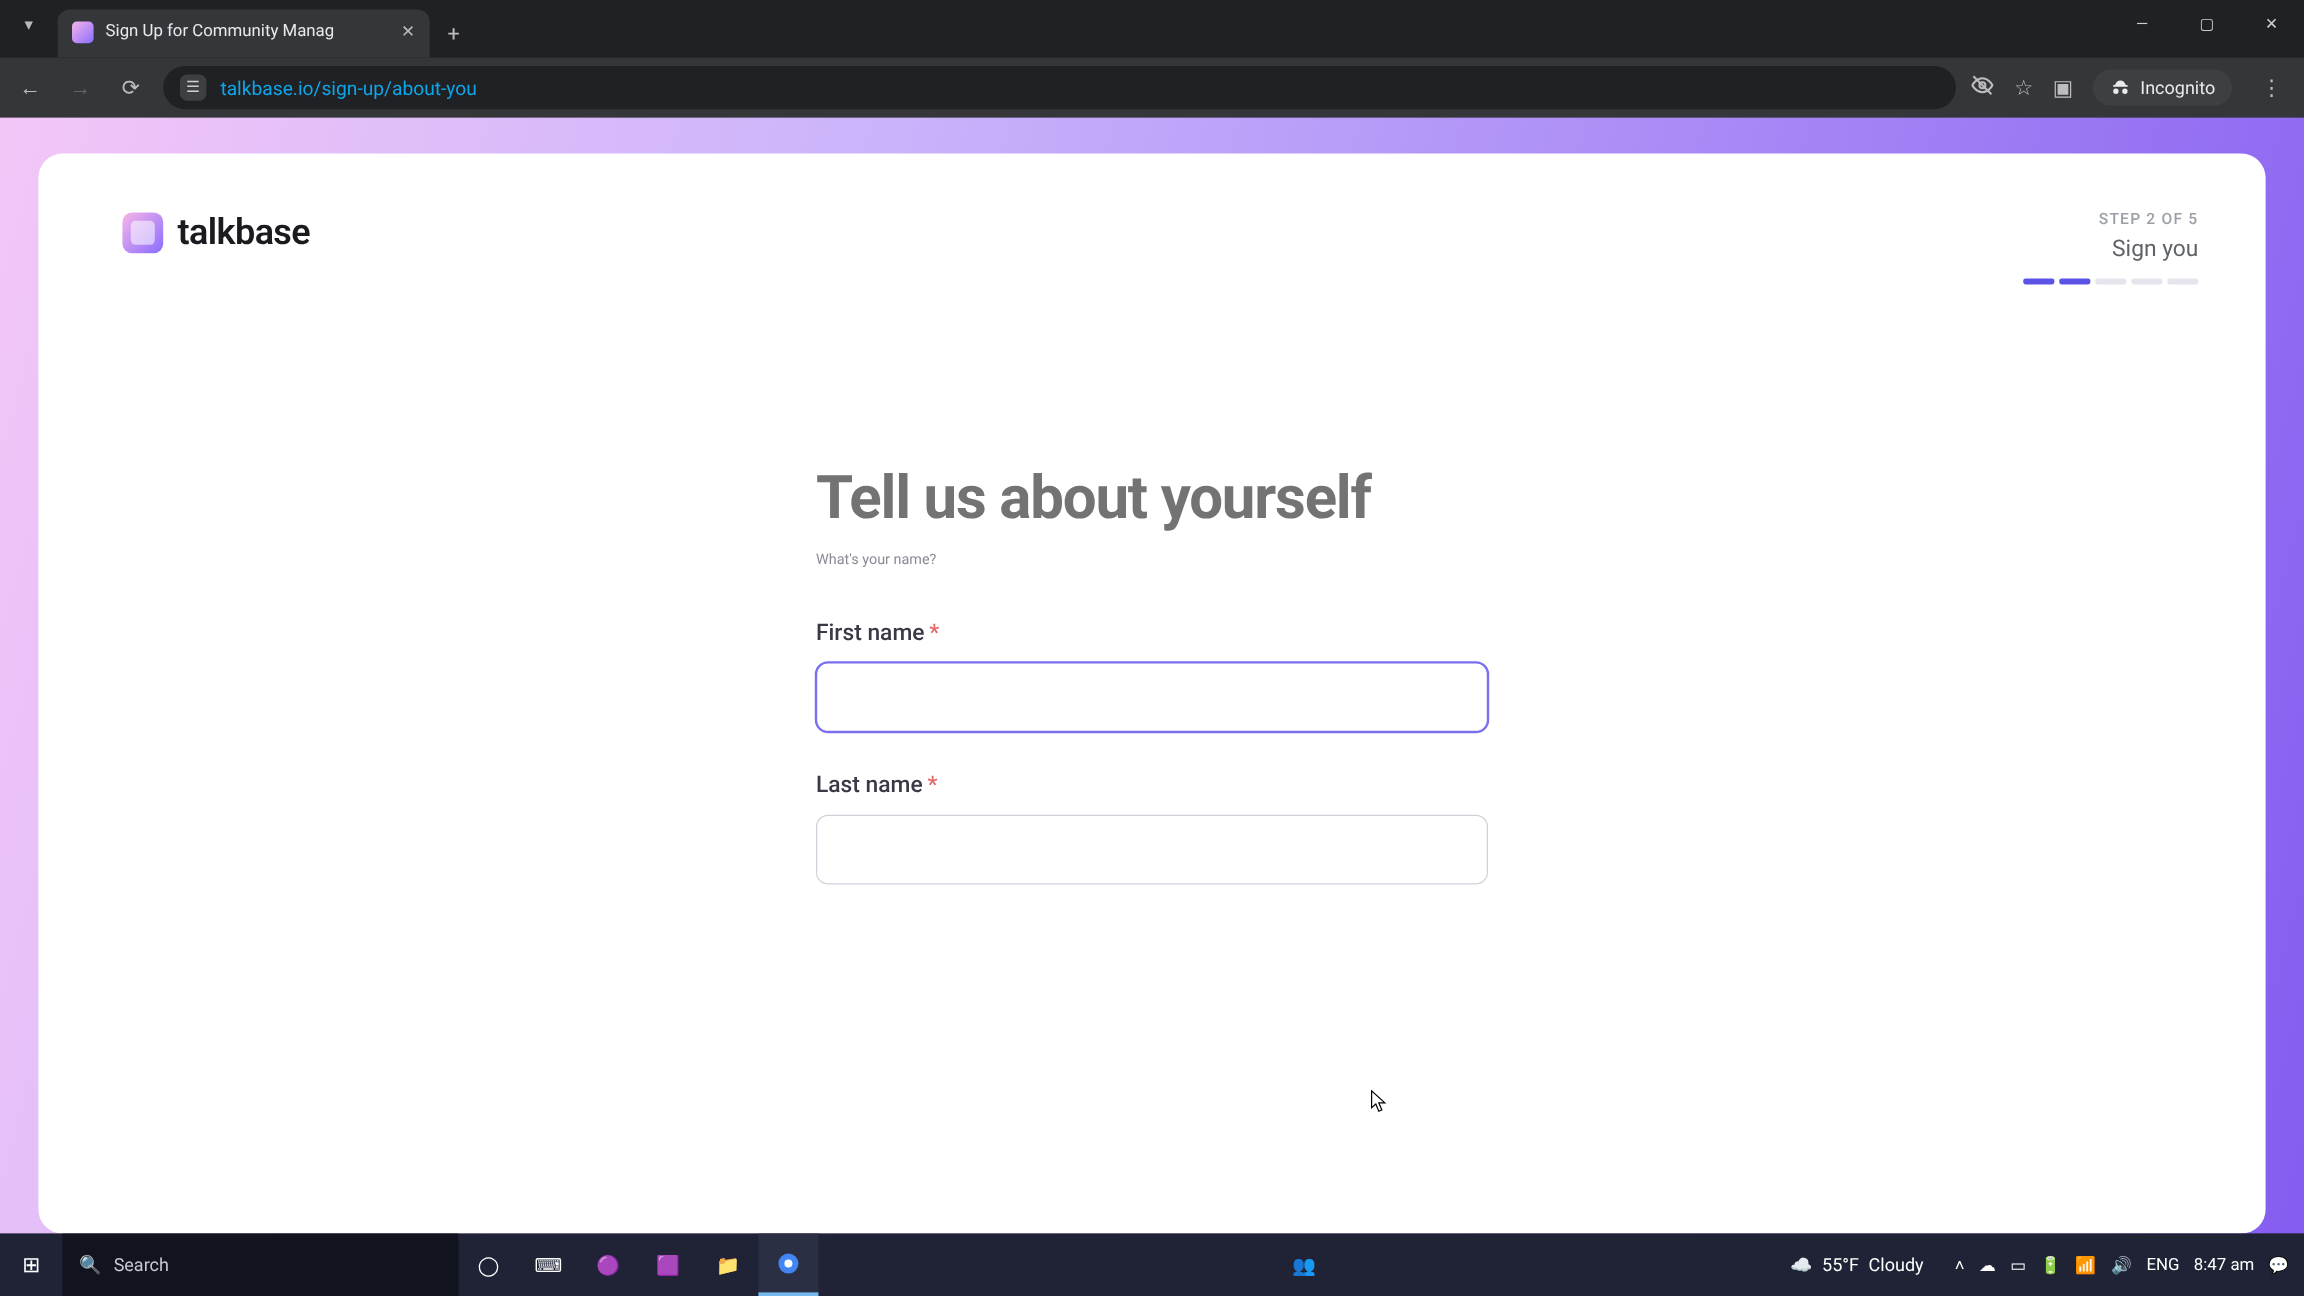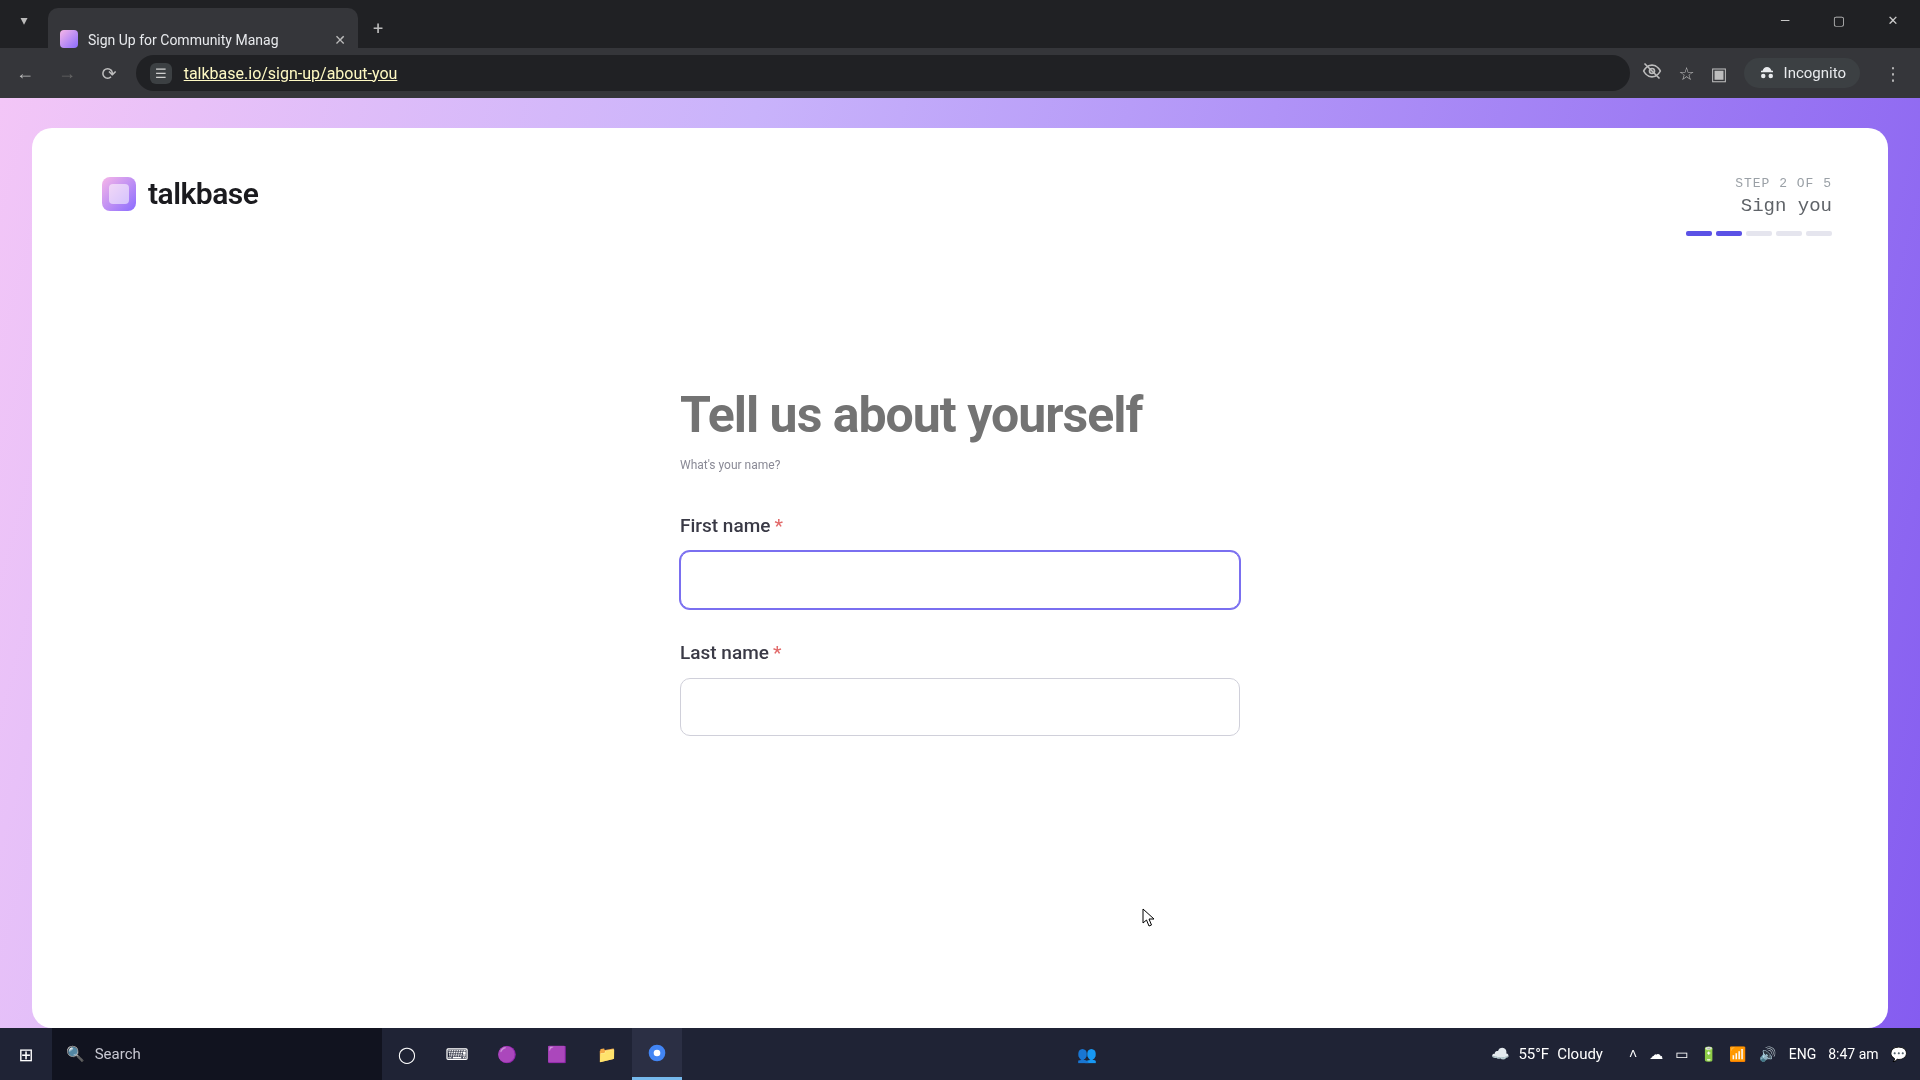--- a/index.html
+++ b/index.html
@@ -12,42 +12,42 @@
 }
 
 
 .titlebar { height: 48px; background: #202124; display: flex; align-items: flex-start; }
 .tab-dropdown { width: 48px; height: 40px; display:flex; align-items:center; justify-content:center; }
 .chevron-down { color:#bbb; font-size:14px; }
 .tab {
   height: 40px; margin-top: 8px;
   background: #35363a; color: #e8eaed;
   border-radius: 10px 10px 0 0;
-  display: flex; align-items: flex-end; padding: 0 12px;
+  display: flex; align-items: flex-start; padding: 10px 12px;
   width: 310px; gap: 10px;
 }
 .tab .favicon { width:18px; height:18px; border-radius:4px; background: linear-gradient(135deg,#f7b6e8,#8a6cff); }
 .tab .tab-title { flex:1; font-size:14px; white-space:nowrap; overflow:hidden; text-overflow:ellipsis; }
 .tab .tab-close { color:#bbb; font-size:14px; }
 .new-tab { width:40px; display:flex; align-items:center; justify-content:center; color:#bbb; font-size:18px; margin-top:8px; height:40px; }
 .window-controls { margin-left:auto; display:flex; align-items:center; height:40px; }
 .win-btn { width:54px; height:40px; display:flex; align-items:center; justify-content:center; color:#ccc; font-size:13px; }
 
 .toolbar {
   height: 50px; background: #35363a;
   display:flex; align-items:center; padding: 0 10px; gap:12px;
 }
 .nav-icon { color:#bdbdbd; width:30px; text-align:center; font-size:18px; }
 .nav-icon.disabled { color:#666; }
 .urlbar {
   flex:1; background:#202124; border-radius:24px; height:36px;
   display:flex; align-items:center; padding:0 14px; gap:12px; color:#cfcfcf;
 }
 .url-chip { background:#3c4043; border-radius:6px; padding:3px 5px; font-size:13px; }
-.url-text { font-size:16px; color:#fef9c3;text-decoration:underline; }
+.url-text { font-size:16px; color:#0ea5e9; }
 .toolbar-right { display:flex; align-items:center; gap:16px; }
 .eye-off, .star, .panel-icon { color:#bdbdbd; font-size:18px; }
 .incognito-chip {
   background:#3c4043; color:#e8eaed; border-radius:20px; padding:6px 14px;
   display:flex; align-items:center; gap:8px; font-size:15px;
 }
 .kebab { color:#bdbdbd; font-size:18px; padding:0 8px; }
 
 
 .viewport {
@@ -66,21 +66,21 @@
   width:34px; height:34px; border-radius:8px;
   background: linear-gradient(135deg,#f7b6e8,#8a6cff);
   position:relative;
 }
 .logo-mark::after{
   content:""; position:absolute; inset:7px;
   background: rgba(255,255,255,0.55); border-radius:4px;
 }
 .logo-text { font-size:30px; font-weight:600; color:#1b1b1f; letter-spacing:-0.5px; }
 
-.step-box { text-align:right;font-family:Liberation Mono, monospace; }
+.step-box { text-align:right; }
 .step-label { font-size:13px; color:#9aa0a6; letter-spacing:1px; font-weight:500; }
 .step-name { font-size:19px; color:#5f6368; margin-top:4px; }
 .progress { margin-top:14px; display:flex; gap:4px; justify-content:flex-end; }
 .progress .seg { width:26px; height:5px; background:#e5e5ee; border-radius:2px; }
 .progress .seg.active { background:#5b52e6; }
 
 .form-wrap {
   width:560px; margin: 150px auto 0;
 }
 .heading { font-size:50px; font-weight:700; color:#737373; letter-spacing:-1px; }

